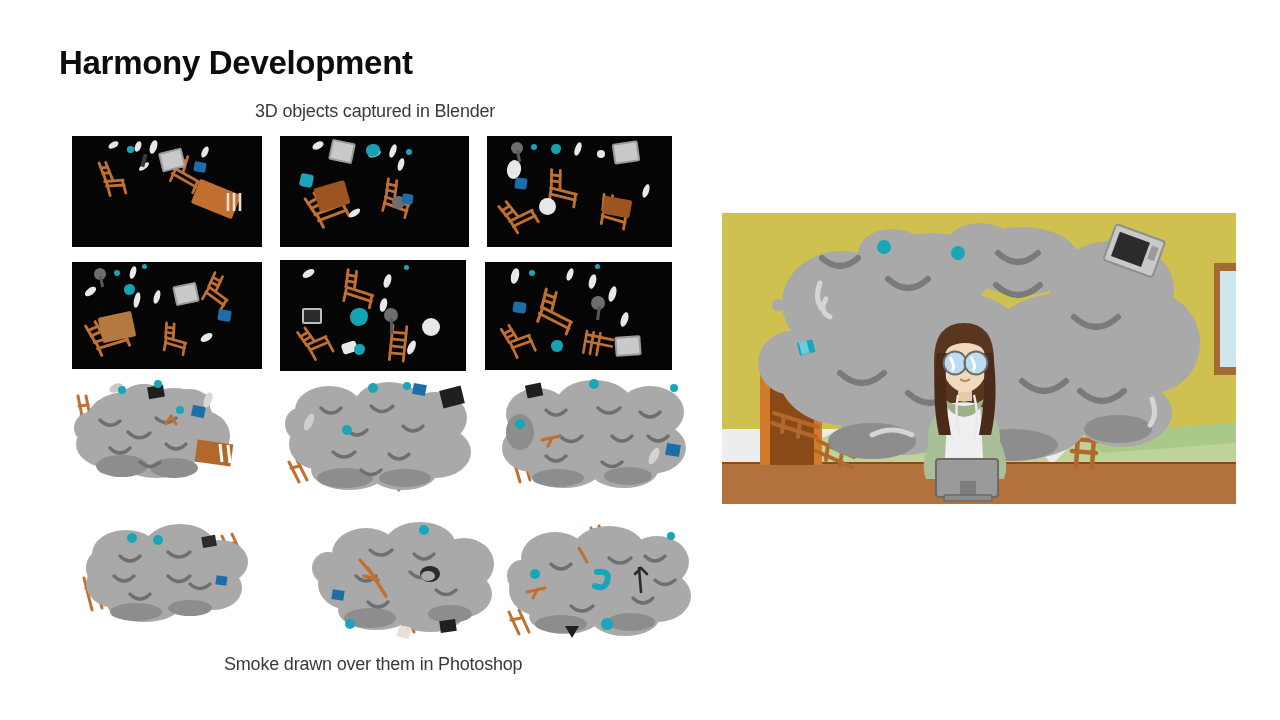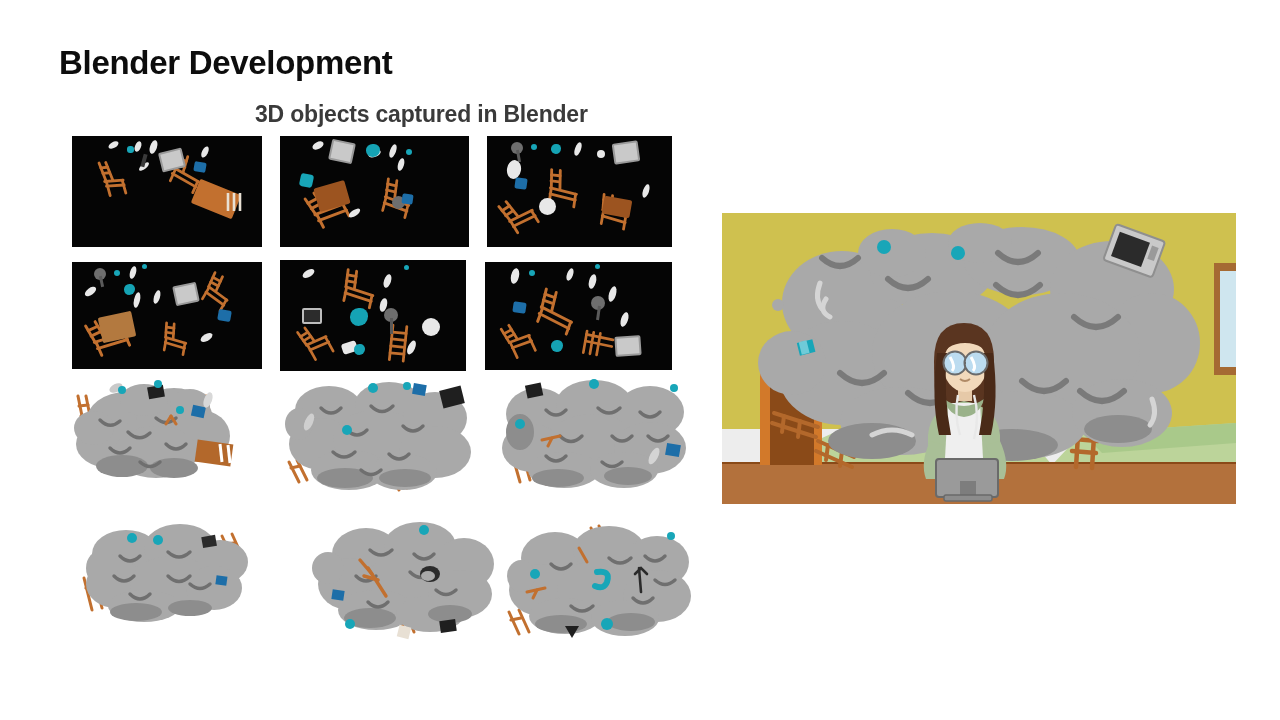--- a/index.html
+++ b/index.html
@@ -12,22 +12,22 @@
 
   
   .slide-title{
     position:absolute;left:59px;top:44px;
     font-size:33px;font-weight:bold;color:#0d0d0d;
     letter-spacing:-0.3px;white-space:nowrap;
   }
 
   
   .caption{
-    position:absolute;font-size:23px;color:#3a3a3a;
-    font-weight:700;white-space:nowrap;letter-spacing:-0.2px;
+    position:absolute;font-size:18px;color:#3a3a3a;
+    font-weight:400;white-space:nowrap;letter-spacing:-0.2px;
   }
   .cap-blender{left:255px;top:101px;}
   .cap-photoshop{left:224px;top:654px;}
   .cap-harmony{left:833px;top:513px;}
 
   
   .render-grid{position:absolute;left:72px;top:136px;width:600px;height:230px;}
   .render-tile{
     position:absolute;background:#050505;overflow:hidden;
   }
@@ -69,21 +69,21 @@
     position:absolute;left:722px;top:213px;width:514px;height:291px;
     overflow:hidden;
   }
   .scene svg{display:block;width:100%;height:100%;}
 </style>
 </head>
 <body>
 
 <div class="slide">
 
-  <div class="slide-title">Blender Development</div>
+  <div class="slide-title">Harmony Development</div>
 
   <div class="caption cap-blender">3D objects captured in Blender</div>
 
   <div class="render-grid">
 
     <div class="render-tile rt0">
       <div class="obj chair" style="left:20px;top:22px;width:34px;height:40px;transform:rotate(-12deg);">
         <svg viewBox="0 0 40 48">
             <g stroke="#c2702f" stroke-width="3.4" fill="none" stroke-linecap="round">
           <path d="M12 4 L16 28"></path>
@@ -673,20 +673,21 @@
             <path d="M130 56 L136 50 L142 56"></path>
         </g>
         <polygon points="60,108 74,108 67,120" fill="#1f1f1f"></polygon>
         <circle cx="102" cy="106" r="6" fill="#18a6b8"></circle>
           <circle cx="30" cy="56" r="5" fill="#18a6b8"></circle>
         <circle cx="166" cy="18" r="4" fill="#18a6b8"></circle>
       </svg>
     </div>
   </div>
 
+  <div class="caption cap-photoshop">Smoke drawn over them in Photoshop</div>
 
   <div class="scene">
     <svg viewBox="0 0 514 291" preserveAspectRatio="none">
 
       <rect x="0" y="0" width="514" height="291" fill="#cfc14f"></rect>
 
       <rect x="0" y="216" width="514" height="36" fill="#ededed"></rect>
 
       <polygon points="40,252 120,216 300,216 330,252" fill="#bcd49a"></polygon>
       <polygon points="330,252 360,220 514,210 514,252" fill="#bcd49a"></polygon>

